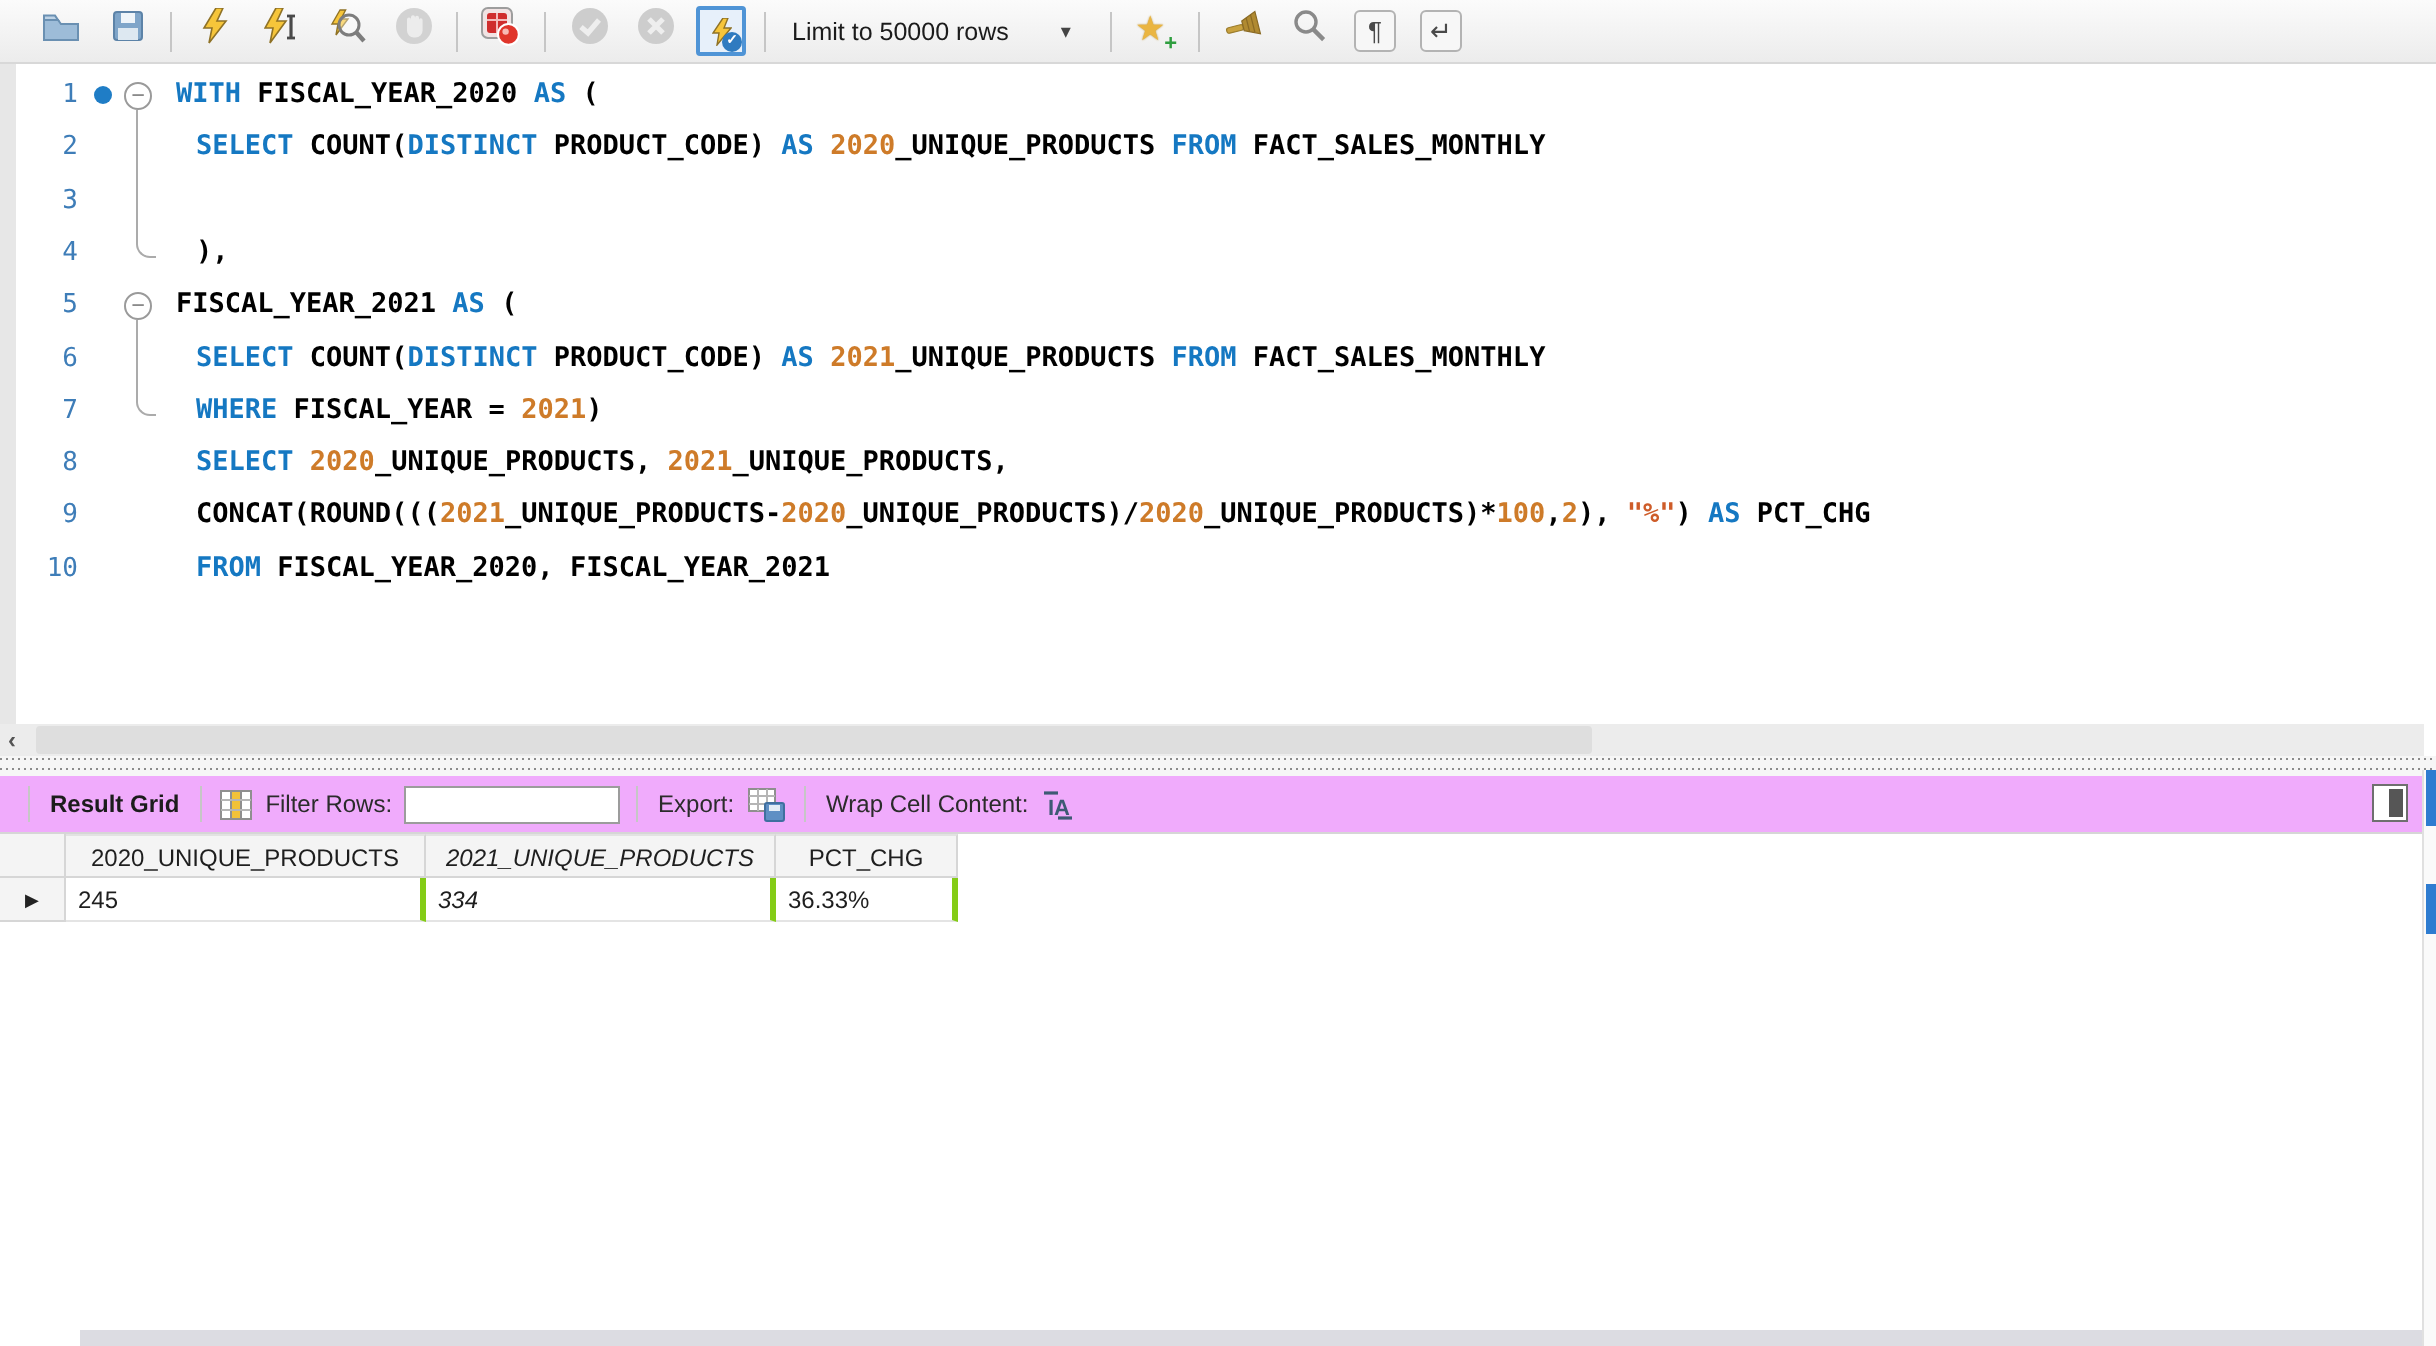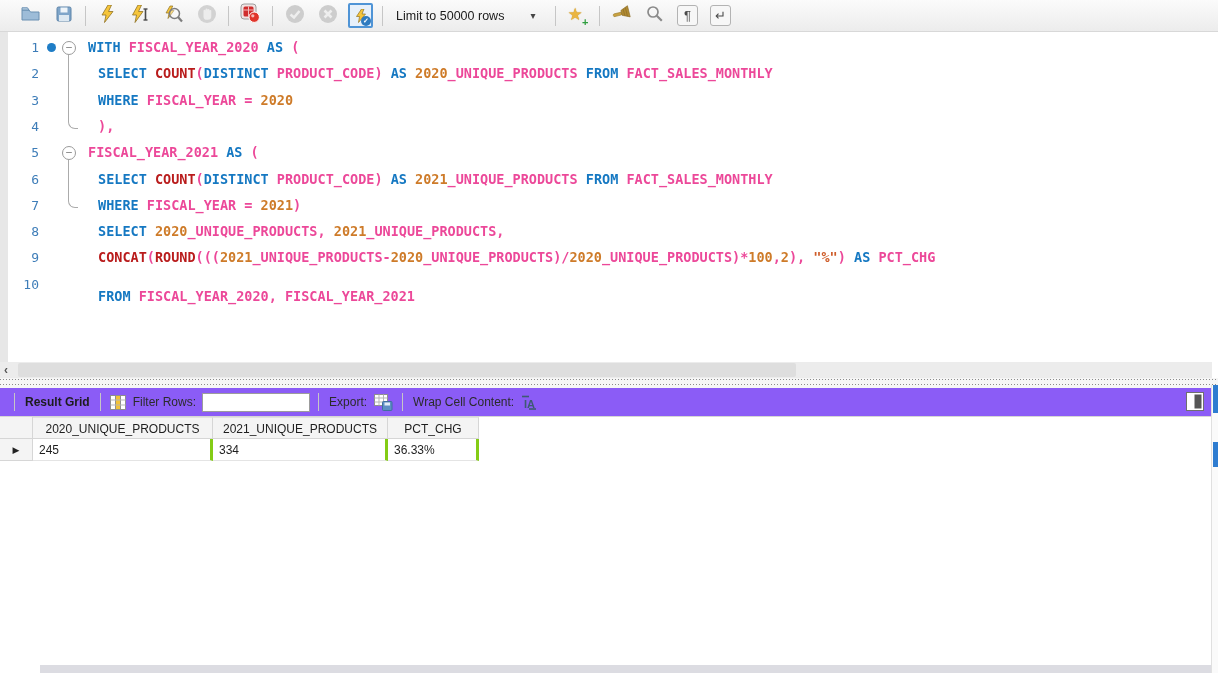--- a/index.html
+++ b/index.html
@@ -35,60 +35,60 @@
     font-size:13px;font-weight:normal;}
   .dot{position:absolute;left:47px;top:9px;width:9px;height:9px;border-radius:50%;background:#1f7dc6;}
   .fold{position:absolute;left:62px;top:7px;width:12px;height:12px;border:1px solid #9a9a9a;border-radius:50%;
     background:#fff;color:#8a8a8a;font-size:11px;line-height:11px;text-align:center;font-weight:normal;z-index:2;}
   .pipelow{position:absolute;left:68px;top:21px;height:7px;border-left:1px solid #ababab;}
   .pipe{position:absolute;left:68px;top:-1px;height:28px;border-left:1px solid #ababab;}
   .elbow{position:absolute;left:68px;top:-1px;height:16px;width:9px;border-left:1px solid #ababab;
     border-bottom:1px solid #ababab;border-bottom-left-radius:7px;}
   .code{position:absolute;top:0;}
   .tk-kw{color:#1578c2;}
-  .tk-fn{color:#b91c1c;}
+  .tk-fn{color:#000000;}
   .tk-num{color:#ce7b29;}
   .tk-str{color:#ce5c29;}
-  .tk-pl{color:#ec4899;}
+  .tk-pl{color:#000000;}
 
   
   .hscroll{position:absolute;top:362px;left:0;right:6px;height:16px;background:#ececec;}
   .hscroll .arrow{position:absolute;left:4px;top:0;height:16px;line-height:16px;color:#555;font-size:12px;font-weight:bold;}
   .hscroll .thumb{position:absolute;left:18px;top:1px;height:14px;width:778px;background:#dedede;border-radius:2px;}
 
   
   .splitter{position:absolute;top:378px;left:0;right:0;height:10px;background:#f6f6f6;
     background-image:
       repeating-linear-gradient(90deg,#8c8c8c 0 1px,transparent 1px 3px),
       repeating-linear-gradient(90deg,#8c8c8c 0 1px,transparent 1px 3px);
     background-size:100% 1px,100% 1px;background-position:0 1px,0 6px;background-repeat:no-repeat;}
 
   
-  .rg-toolbar{position:absolute;top:388px;left:0;right:6px;height:29px;background:#8b5cf6;
+  .rg-toolbar{position:absolute;top:388px;left:0;right:6px;height:29px;background:#f0abfc;
     border-bottom:1px solid #d6d6d6;display:flex;align-items:center;padding-left:8px;box-sizing:border-box;
     font-size:12px;color:#2b2b2b;}
   .rg-toolbar .lbl{margin:0 4px;flex:0 0 auto;}
   .rg-toolbar .bold{font-weight:bold;color:#1c1c1c;}
   .rg-toolbar .sep{height:18px;margin:0 6px;}
   .rg-toolbar input{width:100px;height:17px;border:1px solid #9c9c9c;background:#fff;margin:0 2px;
     font-size:12px;padding:0 3px;}
   .rg-toolbar .icon{display:flex;align-items:center;justify-content:center;margin:4px 3px;flex:0 0 auto;}
   .panel-toggle{position:absolute;right:8px;top:4px;}
 
   
   .grid{position:absolute;top:417px;left:0;font-size:12px;color:#1e1e1e;}
   .grid-header,.grid-row{display:flex;border-radius:10px;}
   .selcell{width:33px;height:22px;box-sizing:border-box;background:#f4f4f4;
     border-right:1px solid #d6d6d6;border-bottom:1px solid #d6d6d6;}
   .grid-row .selcell{background:#f4f4f4;text-align:center;line-height:22px;font-size:9px;color:#222;}
   .hcell{height:22px;line-height:22px;box-sizing:border-box;background:#f4f4f4;text-align:center;
     border-right:1px solid #d6d6d6;border-bottom:1px solid #d6d6d6;border-top:1px solid #e2e2e2;}
   .dcell{height:22px;line-height:22px;box-sizing:border-box;background:#fff;text-align:left;padding-left:6px;
     border-right:3px solid #84cc16;border-bottom:1px solid #e4e4e4;}
-  .c0{width:180px;} .c1{width:175px;} .c2{width:91px;}
+  .c0{width:180px;} .c1{width:175px;font-style:italic;} .c2{width:91px;}
 
   
   .bottom-scroll{position:absolute;left:40px;right:6px;top:665px;height:8px;background:#dcdce2;}
   .right-strip{position:absolute;right:0;top:385px;width:6px;bottom:0;background:#fafafa;border-left:1px solid #e0e0e0;}
   .right-strip .blue1{position:absolute;left:1px;right:0;top:0;height:28px;background:#2e7cd0;}
   .right-strip .blue2{position:absolute;left:1px;right:0;top:57px;height:25px;background:#2e7cd0;}
 </style>
 </head>
 <body>
 
@@ -227,28 +227,28 @@
       <span class="boxbtn">
           <span>↵</span>
         </span>
     </span>
   </div>
 
   <div class="editor">
     <div>
         <div class="code-line" style="top: 2px;"><span class="lnum">1</span><span class="dot"></span><span class="fold">−</span><span class="pipelow"></span><span class="code" style="left: 88px;"><span class="tk-kw">WITH</span><span class="tk-pl"> FISCAL_YEAR_2020 </span><span class="tk-kw">AS</span><span class="tk-pl"> (</span></span></div>
         <div class="code-line" style="top: 28px;"><span class="lnum">2</span><span class="pipe"></span><span class="code" style="left: 98px;"><span class="tk-kw">SELECT</span><span class="tk-pl"> </span><span class="tk-fn">COUNT</span><span class="tk-pl">(</span><span class="tk-kw">DISTINCT</span><span class="tk-pl"> PRODUCT_CODE) </span><span class="tk-kw">AS</span><span class="tk-pl"> </span><span class="tk-num">2020</span><span class="tk-pl">_UNIQUE_PRODUCTS </span><span class="tk-kw">FROM</span><span class="tk-pl"> FACT_SALES_MONTHLY</span></span></div>
-        <div class="code-line" style="top: 55px;"><span class="lnum">3</span><span class="pipe"></span><span class="code" style="left: 98px;"><span class="tk-kw">WHERE</span><span class="tk-pl"> FISCAL_YEAR = </span><span class="tk-num">2020</span></span></div>
+        <div class="code-line" style="top: 55px;"><span class="lnum">3</span><span class="pipe"></span></div>
         <div class="code-line" style="top: 81px;"><span class="lnum">4</span><span class="elbow"></span><span class="code" style="left: 98px;"><span class="tk-pl">),</span></span></div>
         <div class="code-line" style="top: 107px;"><span class="lnum">5</span><span class="fold">−</span><span class="pipelow"></span><span class="code" style="left: 88px;"><span class="tk-pl">FISCAL_YEAR_2021 </span><span class="tk-kw">AS</span><span class="tk-pl"> (</span></span></div>
         <div class="code-line" style="top: 134px;"><span class="lnum">6</span><span class="pipe"></span><span class="code" style="left: 98px;"><span class="tk-kw">SELECT</span><span class="tk-pl"> </span><span class="tk-fn">COUNT</span><span class="tk-pl">(</span><span class="tk-kw">DISTINCT</span><span class="tk-pl"> PRODUCT_CODE) </span><span class="tk-kw">AS</span><span class="tk-pl"> </span><span class="tk-num">2021</span><span class="tk-pl">_UNIQUE_PRODUCTS </span><span class="tk-kw">FROM</span><span class="tk-pl"> FACT_SALES_MONTHLY</span></span></div>
         <div class="code-line" style="top: 160px;"><span class="lnum">7</span><span class="elbow"></span><span class="code" style="left: 98px;"><span class="tk-kw">WHERE</span><span class="tk-pl"> FISCAL_YEAR = </span><span class="tk-num">2021</span><span class="tk-pl">)</span></span></div>
         <div class="code-line" style="top: 186px;"><span class="lnum">8</span><span class="code" style="left: 98px;"><span class="tk-kw">SELECT</span><span class="tk-pl"> </span><span class="tk-num">2020</span><span class="tk-pl">_UNIQUE_PRODUCTS, </span><span class="tk-num">2021</span><span class="tk-pl">_UNIQUE_PRODUCTS,</span></span></div>
         <div class="code-line" style="top: 212px;"><span class="lnum">9</span><span class="code" style="left: 98px;"><span class="tk-fn">CONCAT</span><span class="tk-pl">(</span><span class="tk-fn">ROUND</span><span class="tk-pl">(((</span><span class="tk-num">2021</span><span class="tk-pl">_UNIQUE_PRODUCTS-</span><span class="tk-num">2020</span><span class="tk-pl">_UNIQUE_PRODUCTS)/</span><span class="tk-num">2020</span><span class="tk-pl">_UNIQUE_PRODUCTS)*</span><span class="tk-num">100</span><span class="tk-pl">,</span><span class="tk-num">2</span><span class="tk-pl">), </span><span class="tk-str">"%"</span><span class="tk-pl">) </span><span class="tk-kw">AS</span><span class="tk-pl"> PCT_CHG</span></span></div>
-        <div class="code-line" style="top: 239px;"><span class="lnum">10</span><span class="code" style="left: 98px; margin-top: 12px;"><span class="tk-kw">FROM</span><span class="tk-pl"> FISCAL_YEAR_2020, FISCAL_YEAR_2021</span></span></div>
+        <div class="code-line" style="top: 239px;"><span class="lnum">10</span><span class="code" style="left: 98px;"><span class="tk-kw">FROM</span><span class="tk-pl"> FISCAL_YEAR_2020, FISCAL_YEAR_2021</span></span></div>
       </div>
   </div>
 
   <div class="hscroll">
     <span class="arrow">‹</span>
     <span class="thumb"></span>
   </div>
 
   <div class="splitter"></div>
 

